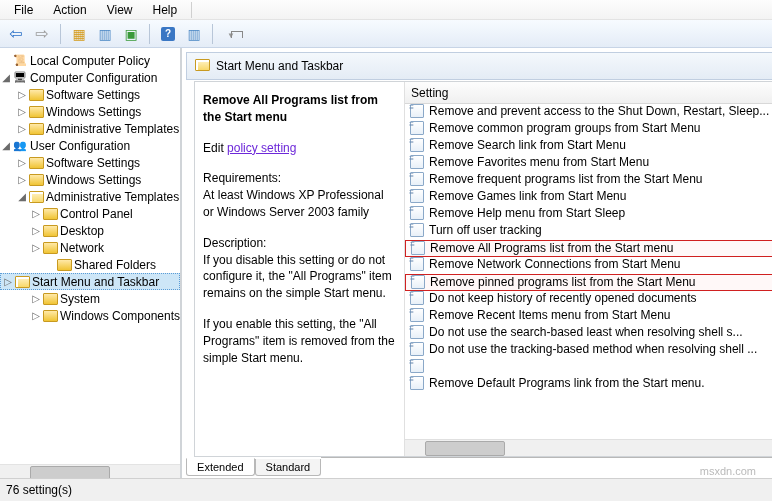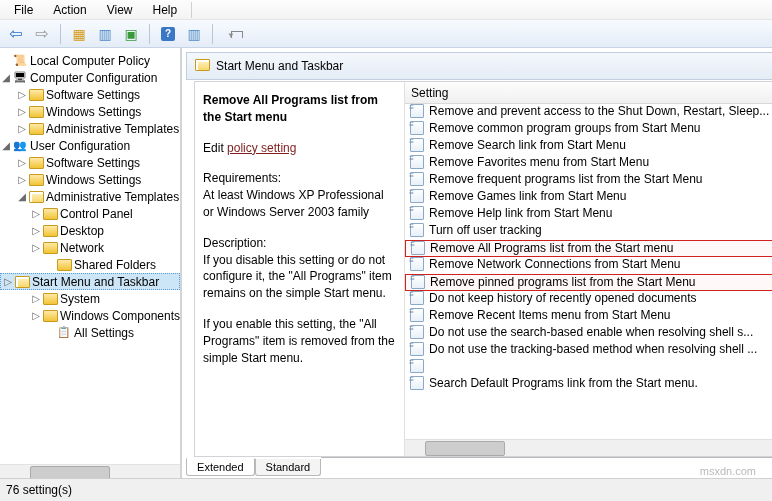--- a/index.html
+++ b/index.html
@@ -53,21 +53,21 @@
 .header-bar { height:28px; background:linear-gradient(#f4f8fc,#e4ecf5); border:1px solid #c0cee0; margin:4px 4px 1px 4px; display:flex; align-items:center; padding:0 8px; }
 .header-bar .icon { margin-right:6px; }
 .header-bar .title { font-weight:normal; }
 
 .content { flex:1; display:flex; border:1px solid #d0d4d8; margin:0 12px; overflow:hidden; }
 
 
 .desc { width:210px; padding:10px 8px; border-right:1px solid #e0e0e0; line-height:1.4; }
 .desc h3 { font-size:12px; font-weight:bold; margin-bottom:14px; }
 .desc .edit { margin-bottom:14px; }
-.desc a { color:#7f1d1d; text-decoration:underline; }
+.desc a { color:#6d28d9; text-decoration:underline; }
 .desc .sect-title { margin-bottom:0; }
 .desc .sect-body { margin-bottom:14px; }
 
 
 .settings { flex:1; display:flex; flex-direction:column; overflow:hidden; }
 .sethdr { height:22px; border-bottom:1px solid #d8d8d8; display:flex; align-items:center; padding:0 6px; background:linear-gradient(#fdfdfd,#f0f0f0); font-weight:normal; }
 .setlist { flex:1; overflow-y:scroll; overflow-x:hidden; }
 .set-row { display:flex; align-items:flex-start; height:17px; padding:0 4px; white-space:nowrap; cursor:default; }
 .set-row .icon { width:16px; display:inline-flex; justify-content:center; margin-right:4px; }
 .set-row.hl { border:1px solid #d02020; background:#fff8f8; }
@@ -209,25 +209,20 @@
       <div class="tree-row l3">
           <span class="tw">▷</span>
           <span class="icon folder-closed"></span>
           <span>System</span>
         </div>
       <div class="tree-row l3">
           <span class="tw">▷</span>
           <span class="icon folder-closed"></span>
           <span>Windows Components</span>
         </div>
-      <div class="tree-row l4">
-          <span class="tw empty">▷</span>
-          <span class="icon all-icon"></span>
-          <span>All Settings</span>
-        </div>
     </div>
     <div class="tree-scroll">
         <div class="thumb"></div>
       </div>
   </div>
 
   <div class="divider"></div>
 
   <div class="right">
     <div class="header-bar">
@@ -271,21 +266,21 @@
             <div class="set-row">
               <span class="icon set-icon"></span>
               <span>Remove frequent programs list from the Start Menu</span>
             </div>
             <div class="set-row">
               <span class="icon set-icon"></span>
               <span>Remove Games link from Start Menu</span>
             </div>
             <div class="set-row">
               <span class="icon set-icon"></span>
-              <span>Remove Help link from Start Menu</span>
+              <span>Remove Help menu from Start Sleep</span>
             </div>
             <div class="set-row">
               <span class="icon set-icon"></span>
               <span>Turn off user tracking</span>
             </div>
             <div class="set-row hl">
               <span class="icon set-icon"></span>
               <span>Remove All Programs list from the Start menu</span>
             </div>
             <div class="set-row">
@@ -299,32 +294,32 @@
             <div class="set-row">
               <span class="icon set-icon"></span>
               <span>Do not keep history of recently opened documents</span>
             </div>
             <div class="set-row">
               <span class="icon set-icon"></span>
               <span>Remove Recent Items menu from Start Menu</span>
             </div>
             <div class="set-row">
               <span class="icon set-icon"></span>
-              <span>Do not use the search-based enable when resolving shell s...</span>
+              <span>Do not use the search-based least when resolving shell s...</span>
             </div>
             <div class="set-row">
               <span class="icon set-icon"></span>
               <span>Do not use the tracking-based method when resolving shell ...</span>
             </div>
             <div class="set-row">
               <span class="icon set-icon"></span>
             </div>
             <div class="set-row">
               <span class="icon set-icon"></span>
-              <span>Search Default Programs link from the Start menu.</span>
+              <span>Remove Default Programs link from the Start menu.</span>
             </div>
           </div>
         <div class="set-hscroll">
             <div class="thumb"></div>
           </div>
       </div>
     </div>
 
     <div class="tabs">
       <div class="tab active">Extended</div>

